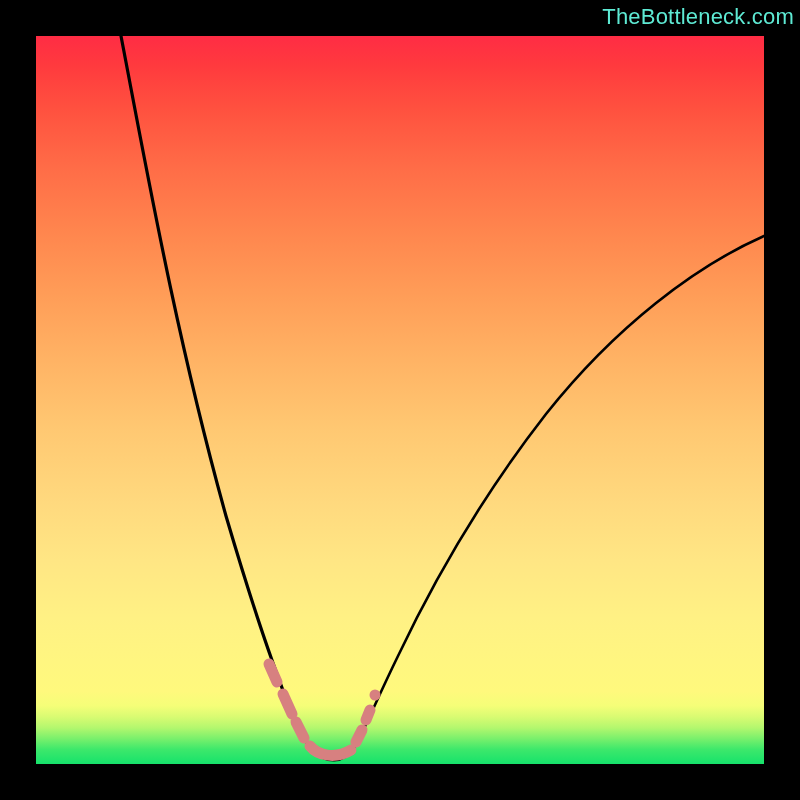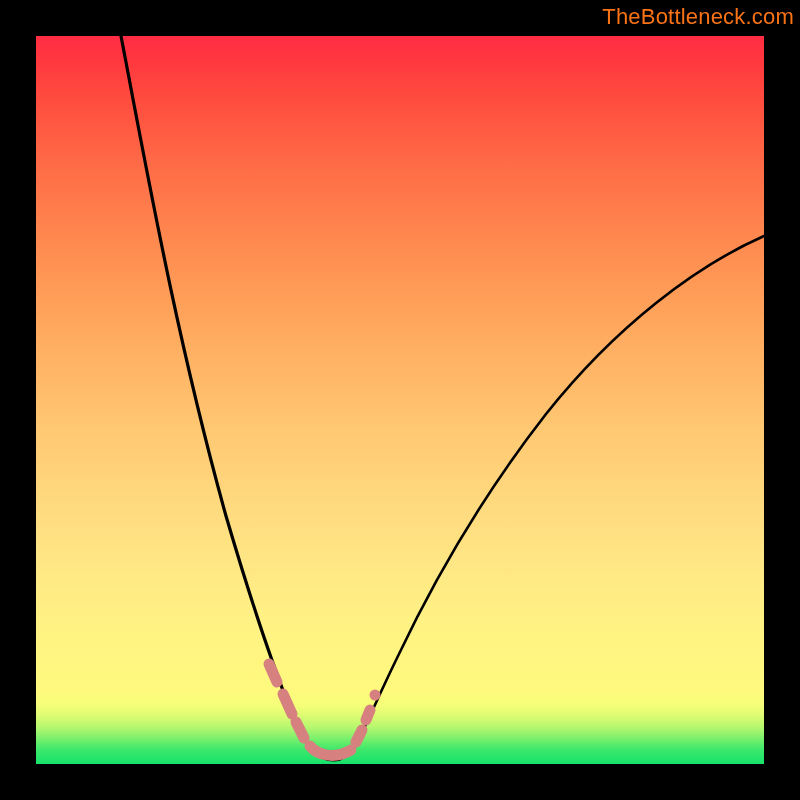--- a/index.html
+++ b/index.html
@@ -46,21 +46,21 @@
       #ff6c47 82%,
       #ff513f 90%,
       #ff3a3e 96%,
       #ff2c44 100%
     );
   }
   .watermark {
     position: absolute;
     top: 4px;
     right: 6px;
-    color: #f97316;
+    color: #5eead4;
     font-size: 22px;
     font-weight: 400;
     letter-spacing: 0.2px;
     user-select: none;
     pointer-events: none;
   }
   svg.curves {
     position: absolute;
     top: 0;
     left: 0;

